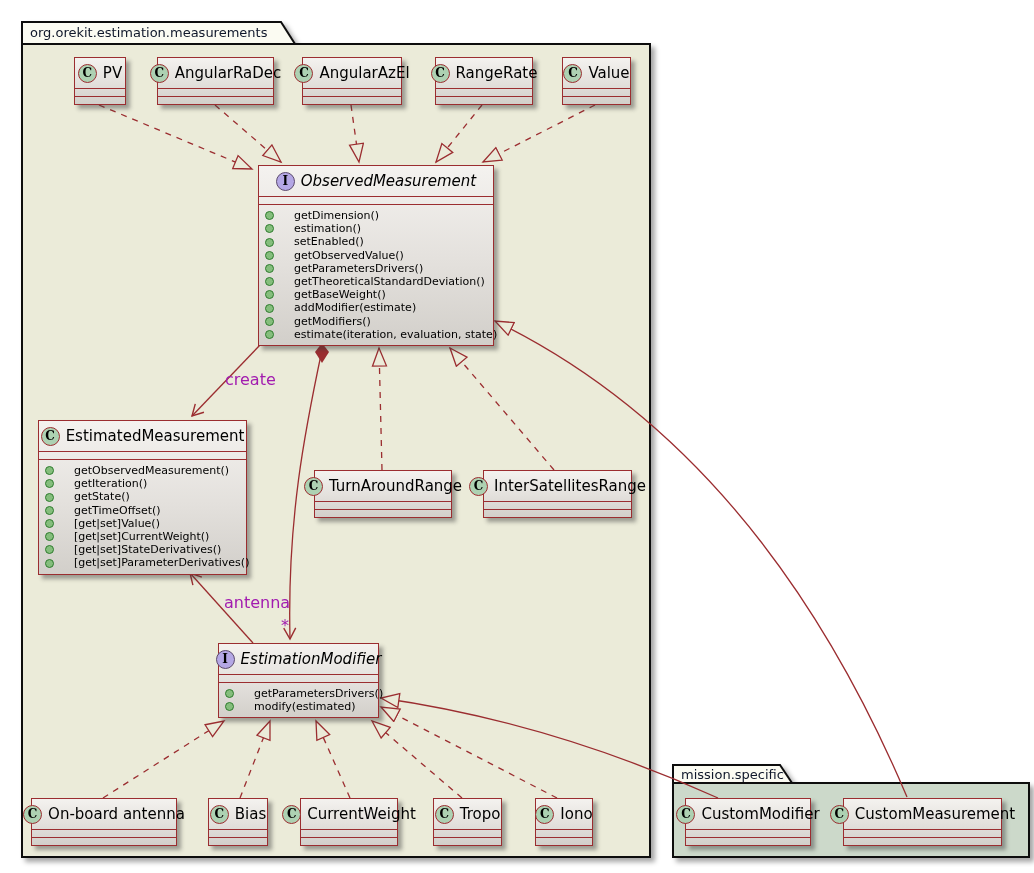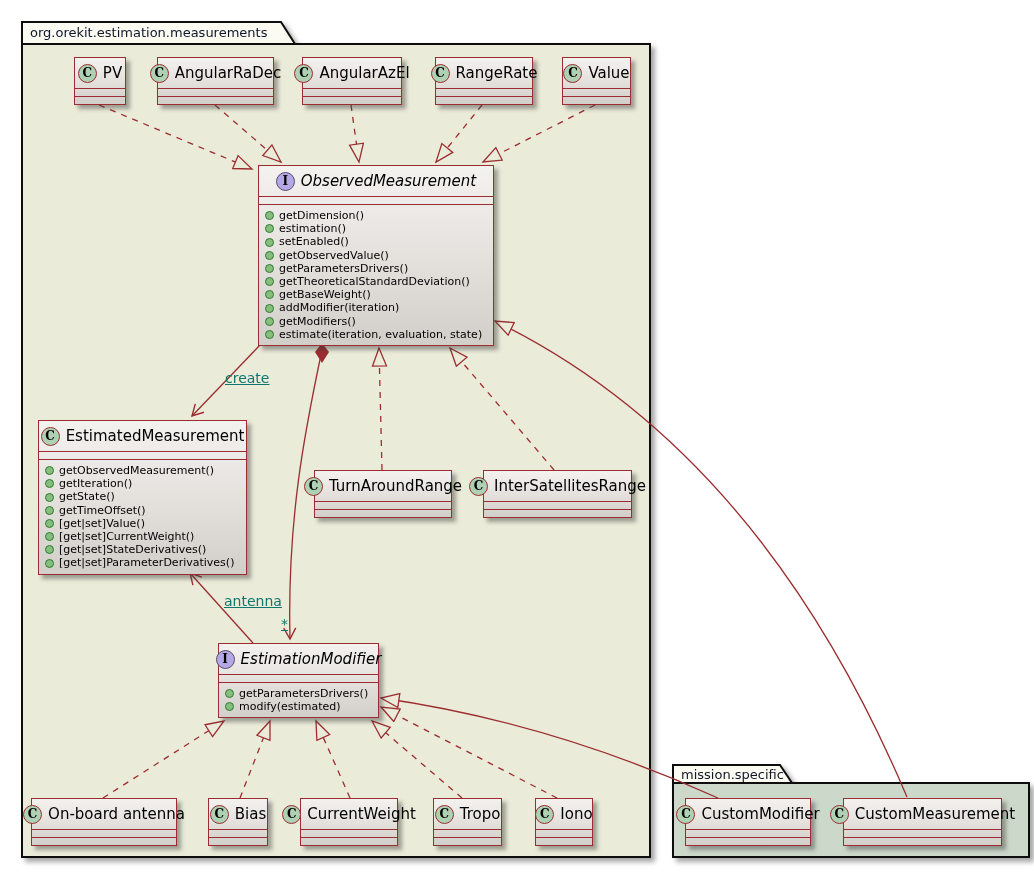--- a/index.html
+++ b/index.html
@@ -18,23 +18,23 @@
   .iface .uname{font-style:italic;}
   .uicon{
     flex:0 0 auto;width:17px;height:17px;border-radius:50%;
     border:1.2px solid #9b2d30;background:#ADD1B2;
     font-family:"DejaVu Serif","Liberation Serif",serif;font-weight:bold;font-size:12px;
     display:flex;align-items:center;justify-content:center;line-height:1;
   }
   .iface .uicon{background:#B4A7E5;border-color:#5c4a6e;}
   .usep{height:7px;border-top:1.2px solid #9b2d30;}
   .umethods{list-style:none;margin:0;padding:4px 6px;border-top:1.2px solid #9b2d30;}
-  .umethods li{display:flex;align-items:center;gap:5px;line-height:13.2px;font-size:11px;white-space:nowrap;}
+  .umethods li{display:flex;align-items:center;gap:20px;line-height:13.2px;font-size:11px;white-space:nowrap;}
   .dot{flex:0 0 auto;width:7px;height:7px;border-radius:50%;background:#85be7d;border:1px solid #2e7c2e;}
-  .edge-label{position:absolute;z-index:3;font-size:14px;color:#0f766e;text-decoration:underline;}
+  .edge-label{position:absolute;z-index:3;font-size:16px;color:#a21caf;}
   .pkg-title{position:absolute;z-index:3;font-weight:normal;font-size:13px;color:#0f172a;white-space:nowrap;}
 </style>
 </head>
 <body>
 
 <div id="canvas">
 
   <svg id="edges" viewBox="0 0 1034 873" xmlns="http://www.w3.org/2000/svg">
     <defs>
       <marker id="tri" markerWidth="22" markerHeight="18" refX="19" refY="8" orient="auto" markerUnits="userSpaceOnUse">
@@ -162,21 +162,21 @@
       <li>
           <span class="dot"></span>
           <span>getTheoreticalStandardDeviation()</span>
         </li>
       <li>
           <span class="dot"></span>
           <span>getBaseWeight()</span>
         </li>
       <li>
           <span class="dot"></span>
-          <span>addModifier(iteration)</span>
+          <span>addModifier(estimate)</span>
         </li>
       <li>
           <span class="dot"></span>
           <span>getModifiers()</span>
         </li>
       <li>
           <span class="dot"></span>
           <span>estimate(iteration, evaluation, state)</span>
         </li>
     </ul>

